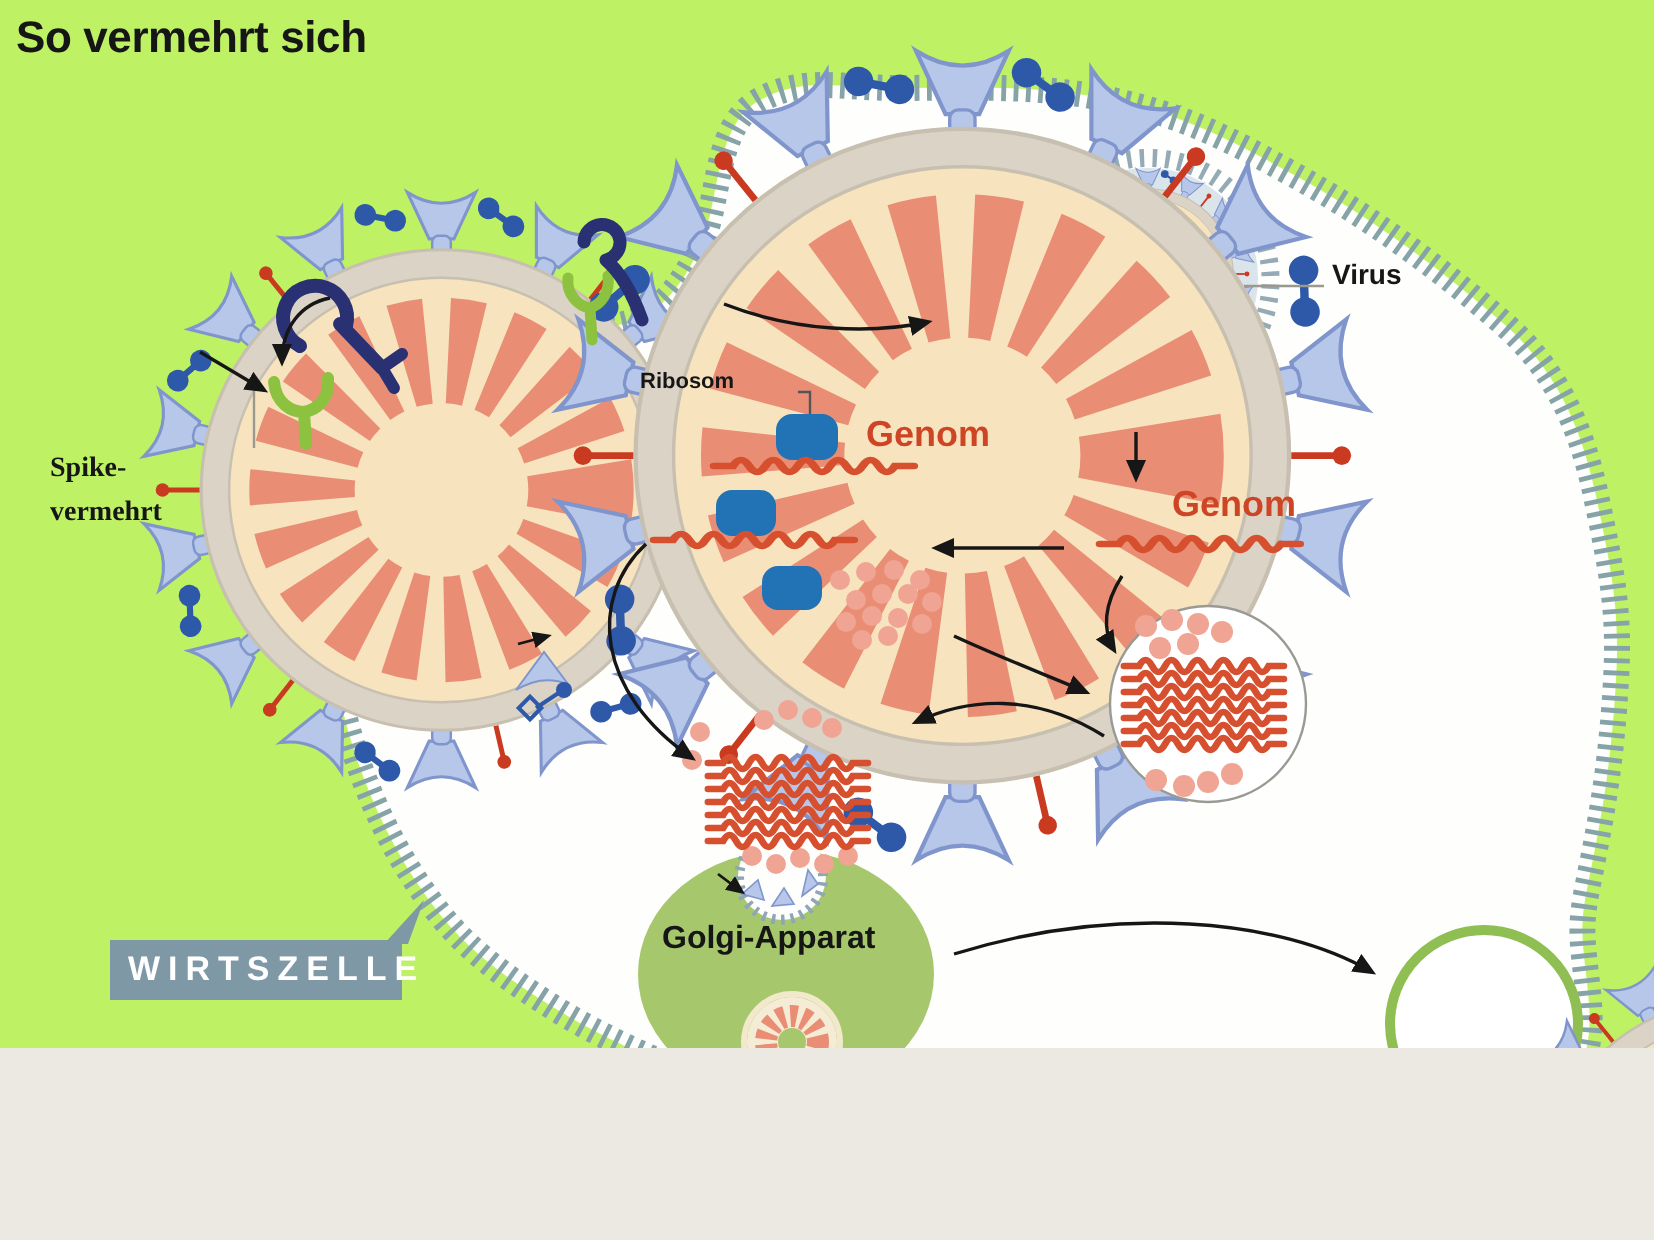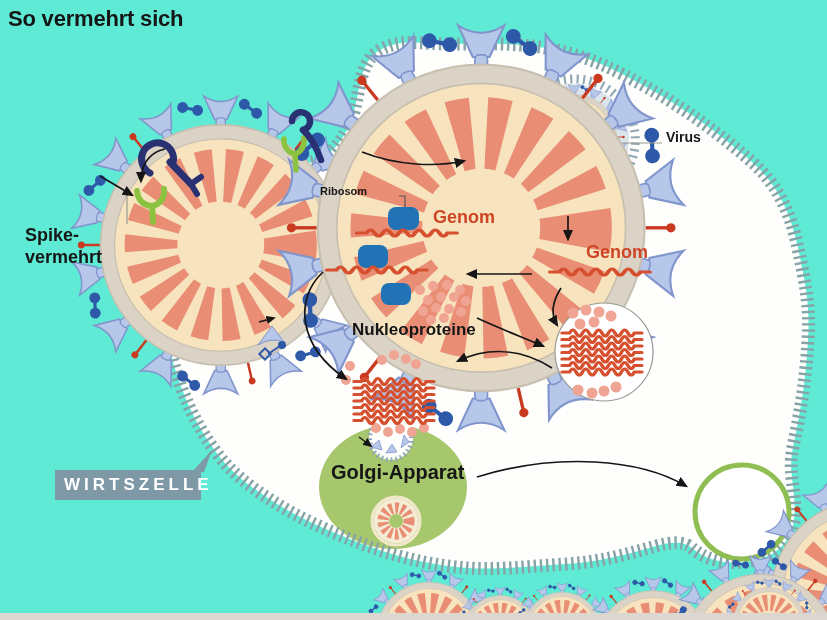--- a/index.html
+++ b/index.html
@@ -1,27 +1,27 @@
 <!DOCTYPE html>
 <html><head>
 <meta charset="utf-8">
 <style>
   html,body{margin:0;padding:0;background:#ECE8E2;}
-  #stage{position:relative;width:827px;height:620px;overflow:hidden;background:#5eead4;
+  #stage{position:relative;width:827px;height:524px;overflow:hidden;background:#bef264;
          font-family:"Liberation Sans",sans-serif;}
   #art{position:absolute;left:0;top:0;}
   .lbl{position:absolute;font-weight:bold;color:#161616;white-space:nowrap;}
   .title{left:8px;top:5px;font-size:22px;line-height:27px;letter-spacing:-0.2px;}
-  .spike{left:25px;top:224px;font-size:18px;line-height:22px;}
+  .spike{left:25px;top:224px;font-size:14px;line-height:22px;font-family:Liberation Serif, serif;}
   .ribosom{left:320px;top:185px;font-size:11px;}
   .genom1{left:433px;top:207px;font-size:18px;color:#CE4526;}
   .genom2{left:586px;top:242px;font-size:18px;color:#CE4526;}
   .virus{left:666px;top:129px;font-size:14px;}
   .nukleo{left:352px;top:320px;font-size:17px;}
-  .golgi{left:331px;top:461px;font-size:20px;text-align:center;}
+  .golgi{left:331px;top:461px;font-size:16px;text-align:center;}
   .wirts{left:55px;top:470px;width:146px;height:30px;background:#7E98A6;color:#FFFFFF;
          font-size:17px;letter-spacing:4px;line-height:30px;padding-left:9px;box-sizing:border-box;text-align:right;}
 </style>
 </head>
 <body>
 
 <div id="stage">
 
 <svg id="art" width="827" height="620" viewBox="0 0 827 620">
   <defs>
@@ -250,17 +250,16 @@
   <div>So vermehrt sich</div>
 </div>
 <div class="lbl spike">
   <div>Spike-</div>
   <div>vermehrt</div>
 </div>
 <div class="lbl ribosom">Ribosom</div>
 <div class="lbl genom1">Genom</div>
 <div class="lbl genom2">Genom</div>
 <div class="lbl virus">Virus</div>
-<div class="lbl nukleo">Nukleoproteine</div>
 <div class="lbl golgi">Golgi-Apparat</div>
 <div class="lbl wirts">WIRTSZELLE</div>
 
 </div>
 
 </body></html>

